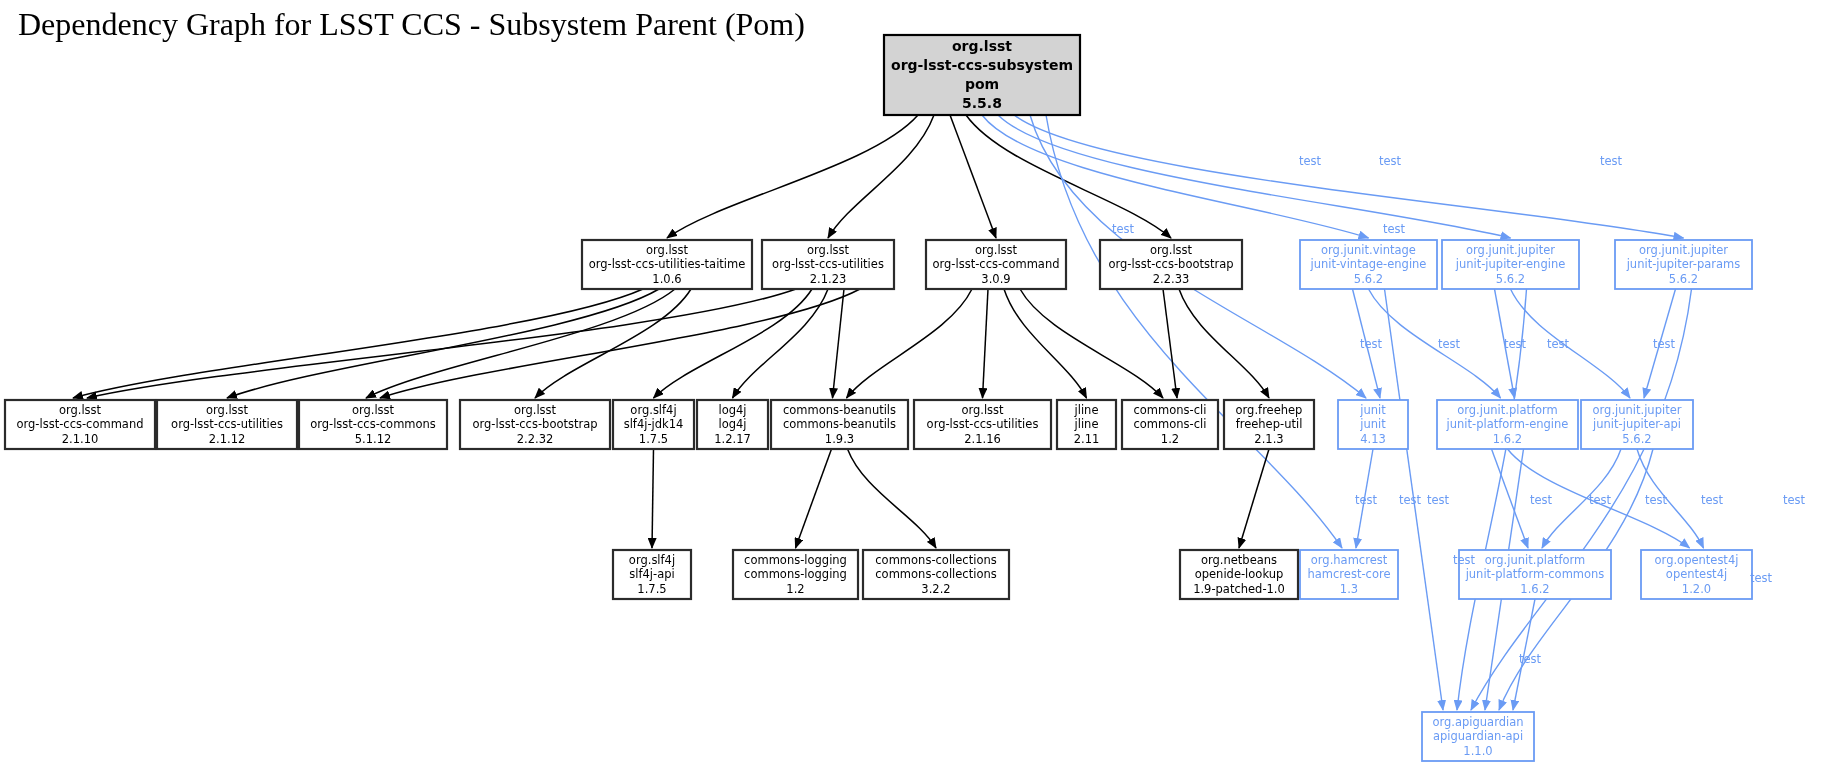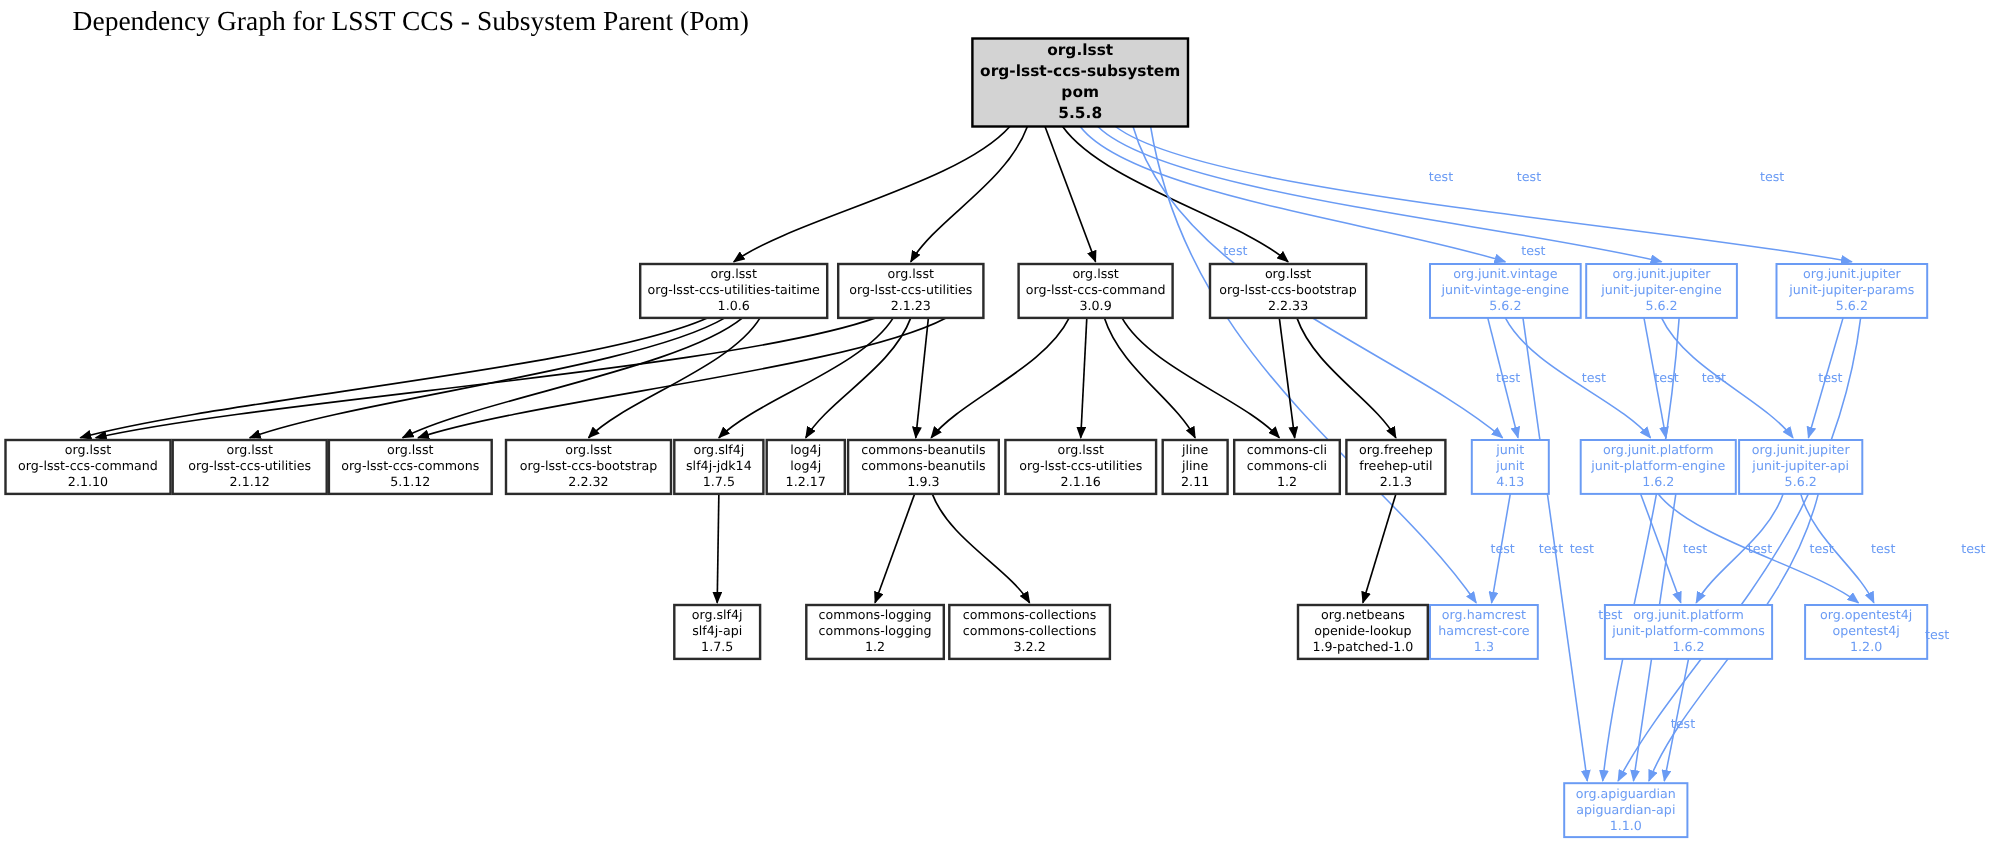--- a/index.html
+++ b/index.html
@@ -12,24 +12,23 @@
     height: 768px;
     font-family: "DejaVu Sans", sans-serif;
     overflow: hidden;
     position: relative;
   }
   #graph-title {
     position: absolute;
     left: 18px;
     top: 6px;
     font-family: "Liberation Serif", serif;
-    font-size: 25px;
+    font-size: 32px;
     color: #000000;
     white-space: nowrap;
-    margin-left: 48px;
   }
   svg#graph-canvas {
     position: absolute;
     left: 0;
     top: 0;
     width: 1821px;
     height: 768px;
   }
   .node-box {
     fill: #ffffff;

